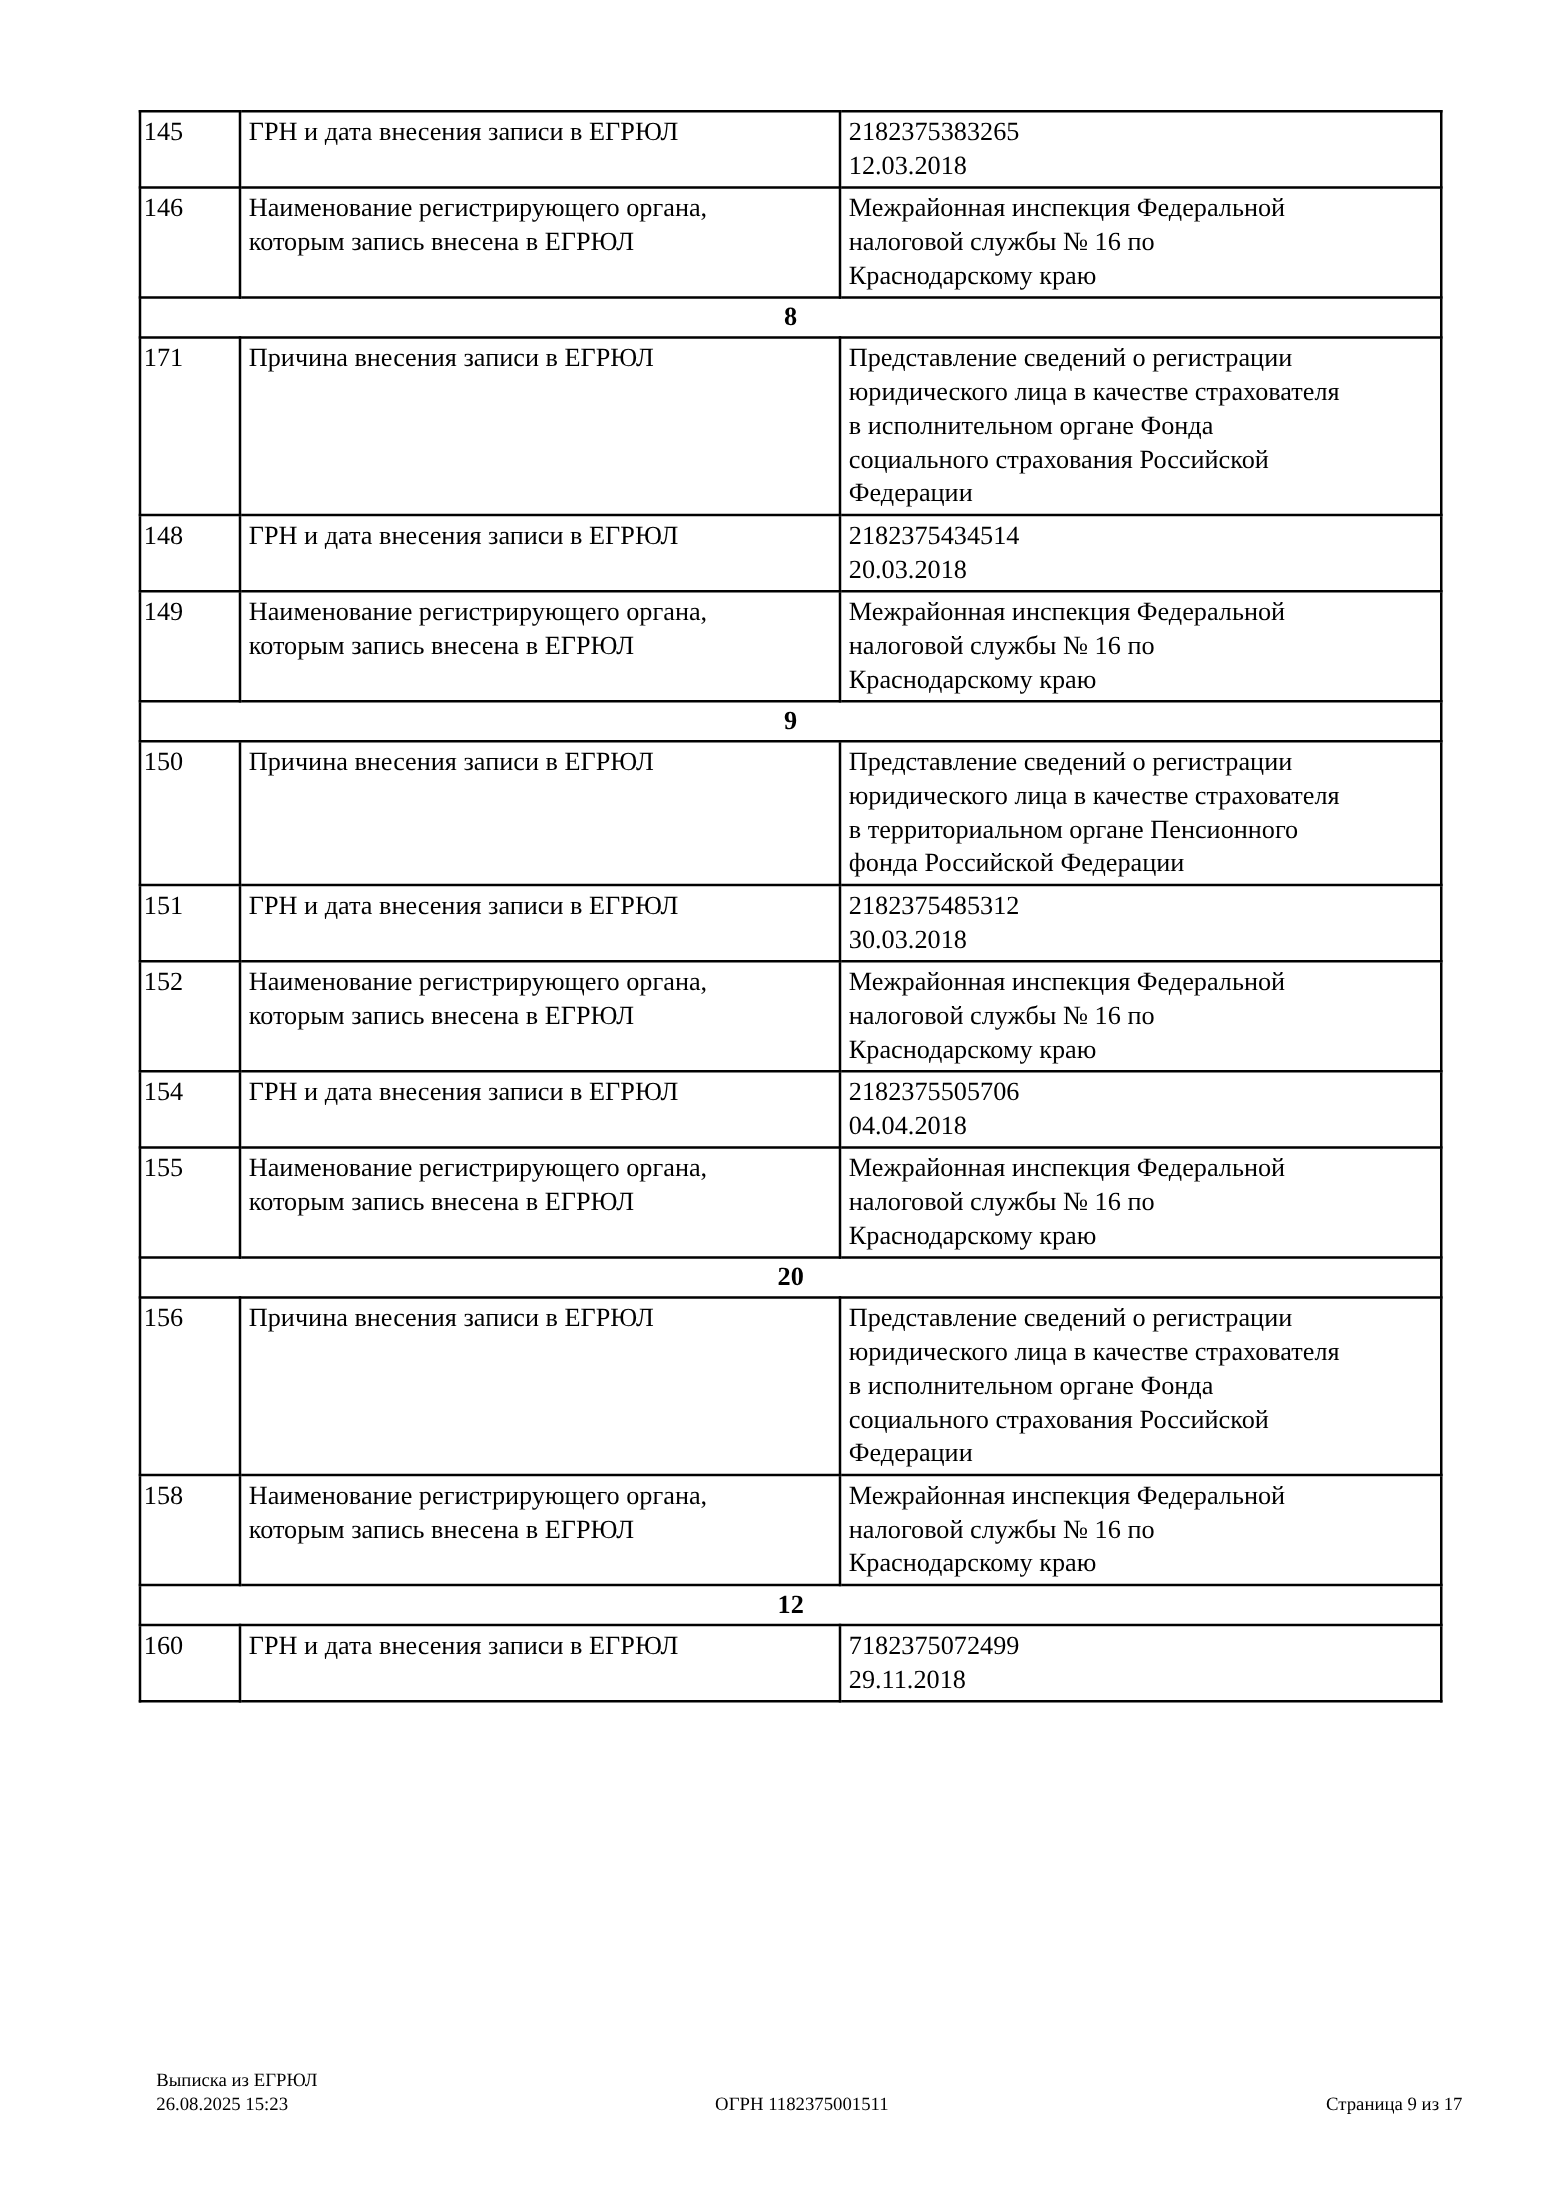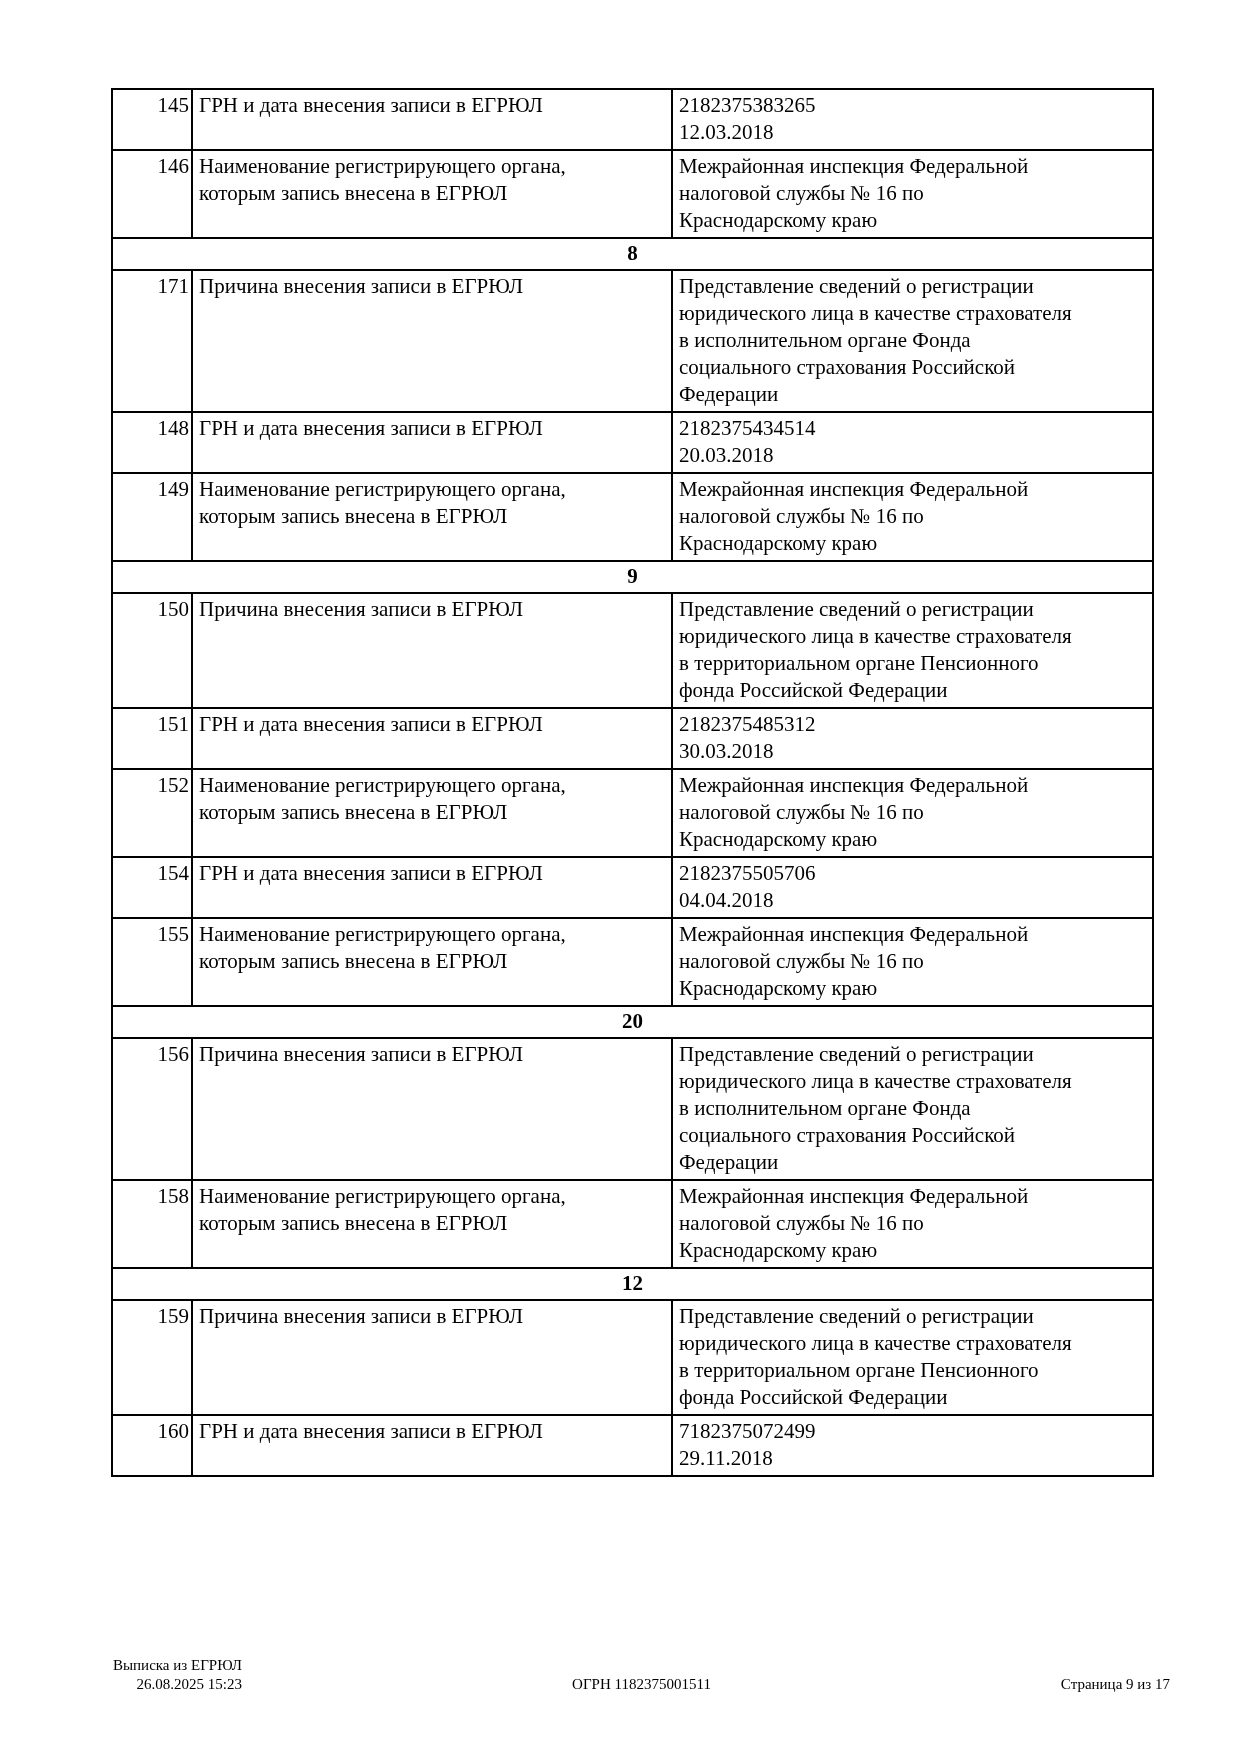--- a/index.html
+++ b/index.html
@@ -32,44 +32,43 @@
   table.egrul col.c-label { width: 480px; }
   table.egrul col.c-value { width: 481px; }
   table.egrul td {
     border: 2px solid #000000;
     vertical-align: top;
     padding: 2px 6px 3px 6px;
     white-space: pre-line;
     overflow: hidden;
   }
   table.egrul td.num {
-    text-align: right;
+    text-align: left;
     padding-left: 2px;
     padding-right: 2px;
   }
   table.egrul td.section {
     text-align: center;
     font-weight: bold;
     white-space: normal;
     padding-top: 1px;
     padding-bottom: 2px;
   }
   .footer {
     position: absolute;
     left: 113px;
     top: 1656px;
     width: 1057px; 
     font-size: 15px;
     line-height: 19px;
   }
   .footer-left {
     position: absolute;
-    left: 0;
+    left: 12px;
     top: 0;
-    text-align: right;
   }
   .footer-center {
     position: absolute;
     left: 50%;
     transform: translateX(-50%);
     top: 19px;
     white-space: nowrap;
   }
   .footer-right {
     position: absolute;
@@ -186,28 +185,20 @@
       <tr>
         <td class="num">158</td>
         <td class="label">Наименование регистрирующего органа,
 которым запись внесена в ЕГРЮЛ</td>
         <td class="value">Межрайонная инспекция Федеральной
 налоговой службы № 16 по
 Краснодарскому краю</td>
       </tr>
       <tr>
         <td class="section" colspan="3">12</td>
-      </tr>
-      <tr>
-        <td class="num">159</td>
-        <td class="label">Причина внесения записи в ЕГРЮЛ</td>
-        <td class="value">Представление сведений о регистрации
-юридического лица в качестве страхователя
-в территориальном органе Пенсионного
-фонда Российской Федерации</td>
       </tr>
       <tr>
         <td class="num">160</td>
         <td class="label">ГРН и дата внесения записи в ЕГРЮЛ</td>
         <td class="value">7182375072499
 29.11.2018</td>
       </tr>
     </tbody>
   </table>
 

